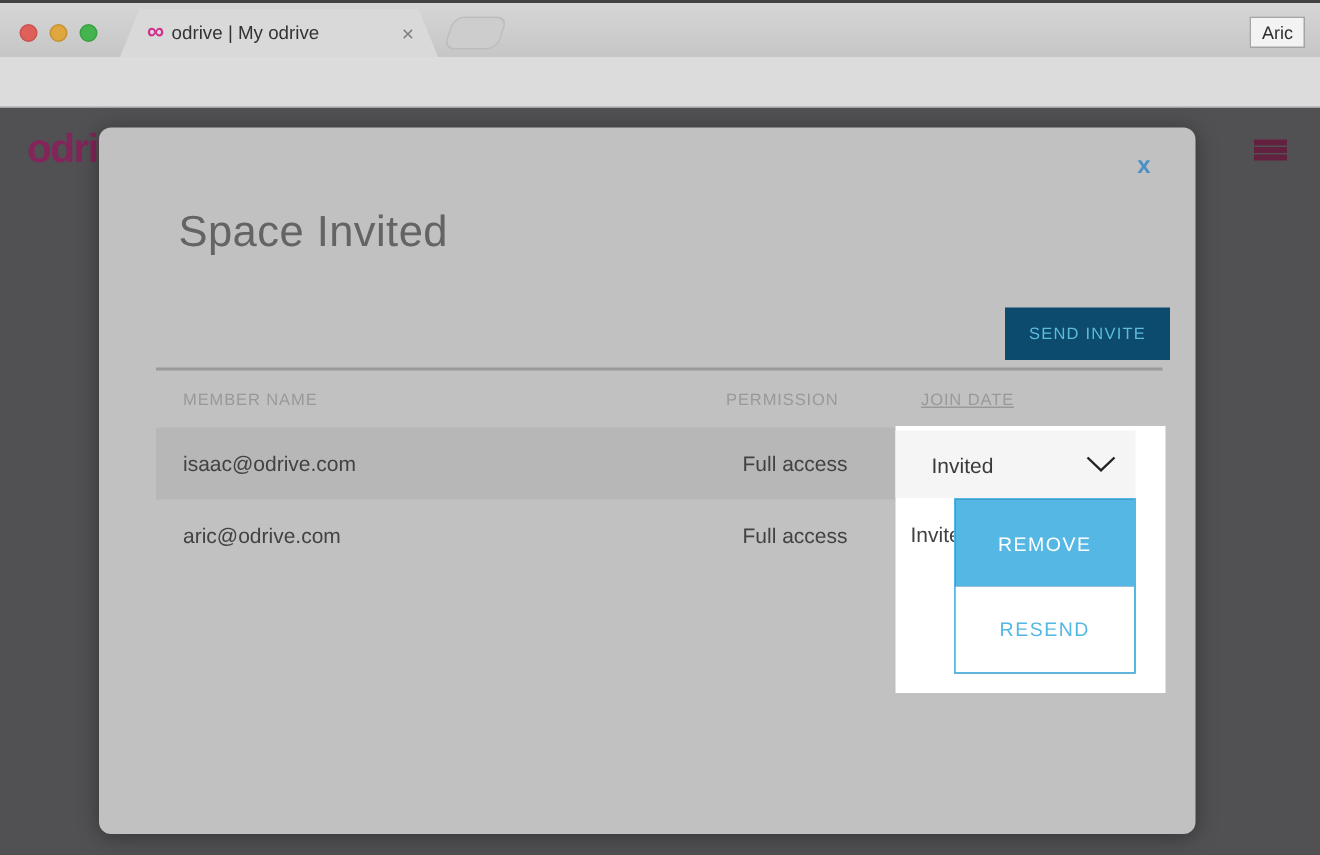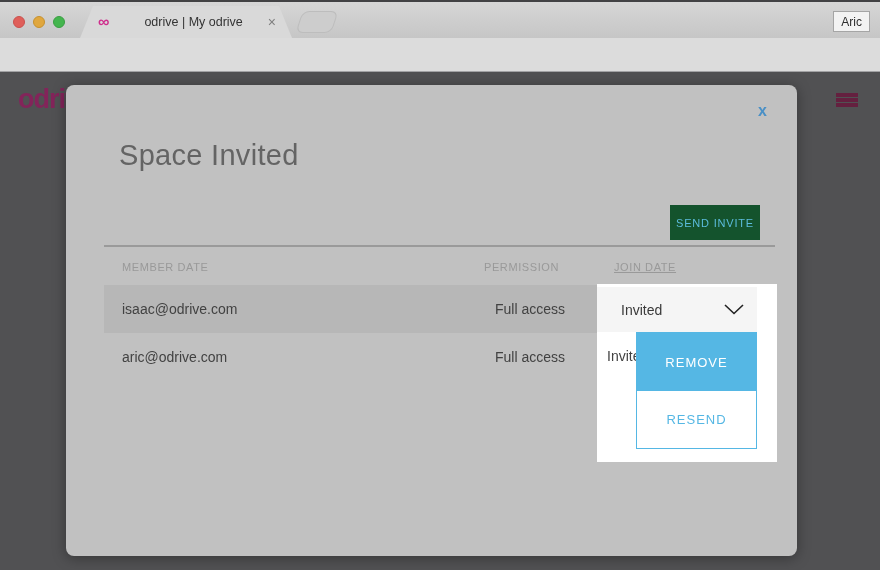--- a/index.html
+++ b/index.html
@@ -28,21 +28,21 @@
   .traffic{position:absolute;left:13px;top:14px;display:flex;gap:8px;}
   .traffic span{width:12px;height:12px;border-radius:50%;display:block;}
   .tl-red{background:var(--traffic-red);border:1px solid #c9514e;}
   .tl-yellow{background:var(--traffic-yellow);border:1px solid #c6912f;}
   .tl-green{background:var(--traffic-green);border:1px solid #3a9e43;}
   .tab{position:absolute;left:80px;top:4px;width:212px;height:32px;background:#d9d9d9;
     clip-path:polygon(13px 0,199px 0,212px 32px,0 32px);
     clip-path:polygon(13px 0,199px 0,212px 100%,0 100%);
     display:flex;align-items:center;padding:0 16px 0 18px;}
   .tab-favicon{color:var(--favicon-pink);font-weight:bold;font-size:16px;margin-right:5px;line-height:1;}
-  .tab-title{font-size:12.5px;color:#333;flex:1;white-space:nowrap;overflow:hidden;margin-left:30px;}
+  .tab-title{font-size:12.5px;color:#333;flex:1;white-space:nowrap;overflow:hidden;}
   .tab-close{color:#7e7e7e;font-size:14px;line-height:1;cursor:default;}
   .newtab-btn{position:absolute;left:299px;top:9px;width:36px;height:22px;background:#cdcdcd;
     border-radius:7px;transform:skewX(-18deg);border:1px solid #bdbdbd;}
   .profile-btn{position:absolute;right:10px;top:9px;height:21px;padding:0 7px;background:#f3f3f3;
     border:1px solid #a5a5a5;border-radius:0;font-size:12px;color:#2e2e2e;display:flex;align-items:center;}
 
   
   .toolbar{position:absolute;left:0;top:38px;width:880px;height:34px;background:#dcdcdc;
     border-bottom:1px solid #a2a2a4;}
   .nav-icon{position:absolute;top:46px;width:22px;height:20px;}
@@ -80,21 +80,21 @@
     font-weight:bold;font-size:27px;letter-spacing:-1px;}
   .page-menu{position:absolute;right:22px;top:21px;z-index:1;cursor:pointer;}
   .page-menu i{display:block;width:22px;height:3.5px;background:var(--maroon);margin-bottom:1.5px;}
 
   
   .modal{position:absolute;left:66px;top:13px;width:731px;height:471px;background:var(--modal-gray);
     border-radius:8px;z-index:2;box-shadow:0 2px 14px rgba(0,0,0,.35);}
   .modal-close{position:absolute;right:30px;top:17px;color:var(--close-x);font-weight:bold;
     font-size:16px;cursor:pointer;}
   .modal-title{position:absolute;left:53px;top:54px;font-size:29px;font-weight:300;color:#646464;letter-spacing:.3px;}
-  .send-invite-btn{position:absolute;left:604px;top:120px;width:90px;height:35px;background:#14532d;
+  .send-invite-btn{position:absolute;left:604px;top:120px;width:110px;height:35px;background:#0c4a6e;
     display:flex;align-items:center;justify-content:center;font-size:11px;letter-spacing:.8px;
     color:var(--send-invite-text);cursor:pointer;}
   .table-sep{position:absolute;left:38px;top:160px;width:671px;height:2px;background:#9a9a9a;}
   .th{position:absolute;top:176px;font-size:11px;color:#999;letter-spacing:.6px;}
   .th-member{left:56px;}
   .th-perm{left:418px;}
   .th-join{left:548px;text-decoration:underline;}
   .row{position:absolute;left:38px;width:671px;height:48px;}
   .row1{top:200px;background:var(--row-highlight);}
   .row2{top:248px;}
@@ -191,21 +191,21 @@
         <i></i>
         <i></i>
       </div>
 
     <div class="modal">
       <div class="modal-close">x</div>
       <div class="modal-title">Space Invited</div>
       <div class="send-invite-btn">SEND INVITE</div>
       <div class="table-sep"></div>
 
-      <div class="th th-member">MEMBER DATE</div>
+      <div class="th th-member">MEMBER NAME</div>
       <div class="th th-perm">PERMISSION</div>
       <div class="th th-join">JOIN DATE</div>
 
       <div class="row row1">
         <span class="cell cell-member">isaac@odrive.com</span>
         <span class="cell cell-perm">Full access</span>
       </div>
       <div class="row row2">
         <span class="cell cell-member">aric@odrive.com</span>
         <span class="cell cell-perm">Full access</span>

